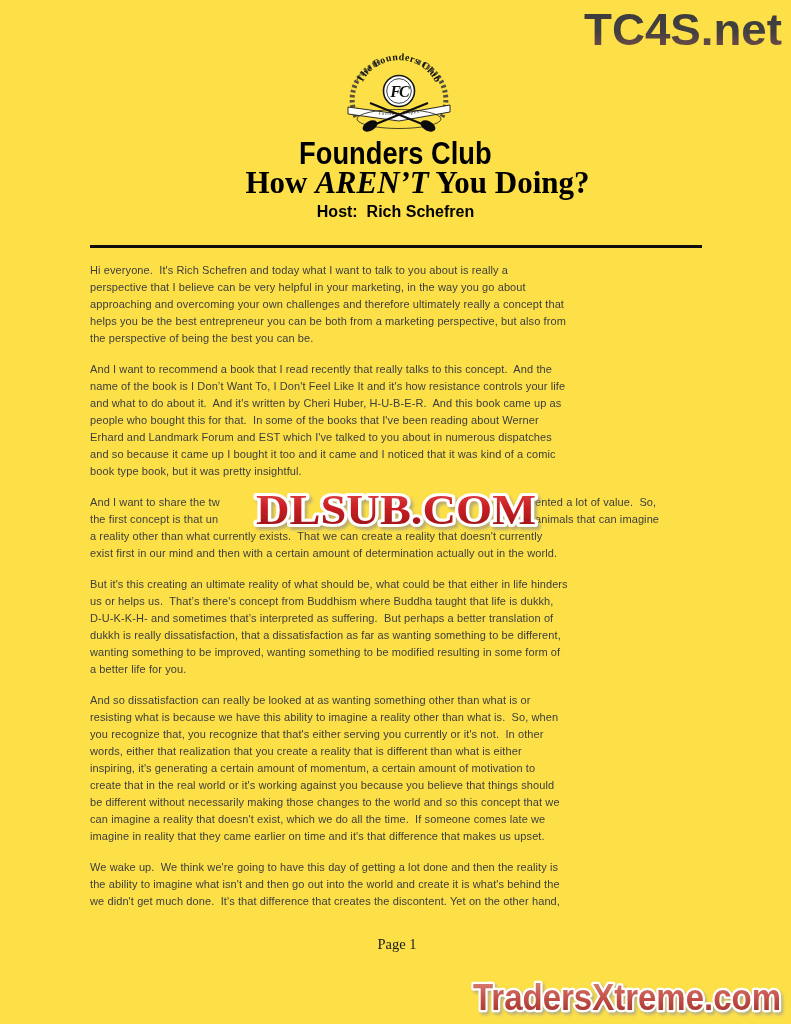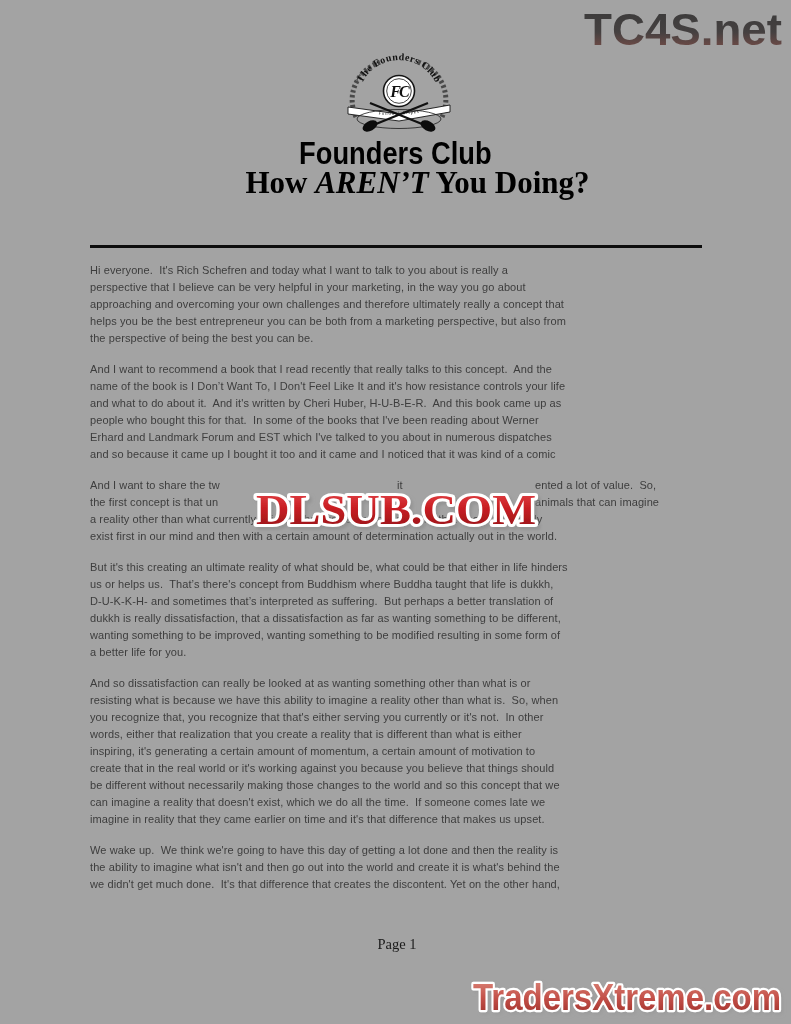--- a/index.html
+++ b/index.html
@@ -1,16 +1,16 @@
 <!DOCTYPE html>
 <html><head>
 <meta charset="utf-8">
 <style>
   html,body{margin:0;padding:0;background:#fff;}
-  .page{position:relative;width:791px;height:1024px;background:#a3a3a3;overflow:hidden;
+  .page{position:relative;width:791px;height:1024px;background:#fde047;overflow:hidden;
         font-family:"Liberation Sans",sans-serif;}
 
   
   .tc4s{position:absolute;top:2px;left:578px;width:210px;height:54px;}
 
   
   .emblem{position:absolute;top:53px;left:334px;width:130px;height:86px;}
 
   
   .center-line{position:absolute;left:0;right:0;text-align:center;color:#000;}
@@ -85,38 +85,40 @@
       <line x1="93" y1="73" x2="36" y2="50" stroke="#101010" stroke-width="2.2"></line>
       <ellipse cx="36" cy="73" rx="8" ry="4.8" fill="#0c0c0c" transform="rotate(-28 36 73)"></ellipse>
       <ellipse cx="94" cy="73" rx="8" ry="4.8" fill="#0c0c0c" transform="rotate(28 94 73)"></ellipse>
     </g>
   </svg>
 
   <div class="center-line title-club">
     <span class="squeeze">Founders Club</span>
   </div>
   <div class="center-line title-how"><span>How </span><span class="it">AREN’T</span><span> You Doing?</span></div>
+  <div class="center-line host-line">Host:  Rich Schefren</div>
 
   <div class="top-rule"></div>
 
   <div class="doc-body">
       <div class="para">
         <div class="tline">Hi everyone.  It's Rich Schefren and today what I want to talk to you about is really a</div>
         <div class="tline">perspective that I believe can be very helpful in your marketing, in the way you go about</div>
         <div class="tline">approaching and overcoming your own challenges and therefore ultimately really a concept that</div>
         <div class="tline">helps you be the best entrepreneur you can be both from a marketing perspective, but also from</div>
         <div class="tline">the perspective of being the best you can be.</div>
       </div>
       <div class="para">
         <div class="tline">And I want to recommend a book that I read recently that really talks to this concept.  And the</div>
         <div class="tline">name of the book is I Don’t Want To, I Don't Feel Like It and it's how resistance controls your life</div>
         <div class="tline">and what to do about it.  And it's written by Cheri Huber, H-U-B-E-R.  And this book came up as</div>
         <div class="tline">people who bought this for that.  In some of the books that I've been reading about Werner</div>
         <div class="tline">Erhard and Landmark Forum and EST which I've talked to you about in numerous dispatches</div>
         <div class="tline">and so because it came up I bought it too and it came and I noticed that it was kind of a comic</div>
+        <div class="tline">book type book, but it was pretty insightful.</div>
       </div>
       <div class="para">
         <div class="tline frag"><span style="left: 0px;">And I want to share the tw</span><span style="left: 307px;">it</span><span style="left: 445px;">ented a lot of value.  So,</span></div>
         <div class="tline frag"><span style="left: 0px;">the first concept is that un</span><span style="left: 445px;">animals that can imagine</span></div>
         <div class="tline">a reality other than what currently exists.  That we can create a reality that doesn't currently</div>
         <div class="tline">exist first in our mind and then with a certain amount of determination actually out in the world.</div>
       </div>
       <div class="para">
         <div class="tline">But it's this creating an ultimate reality of what should be, what could be that either in life hinders</div>
         <div class="tline">us or helps us.  That’s there's concept from Buddhism where Buddha taught that life is dukkh,</div>

